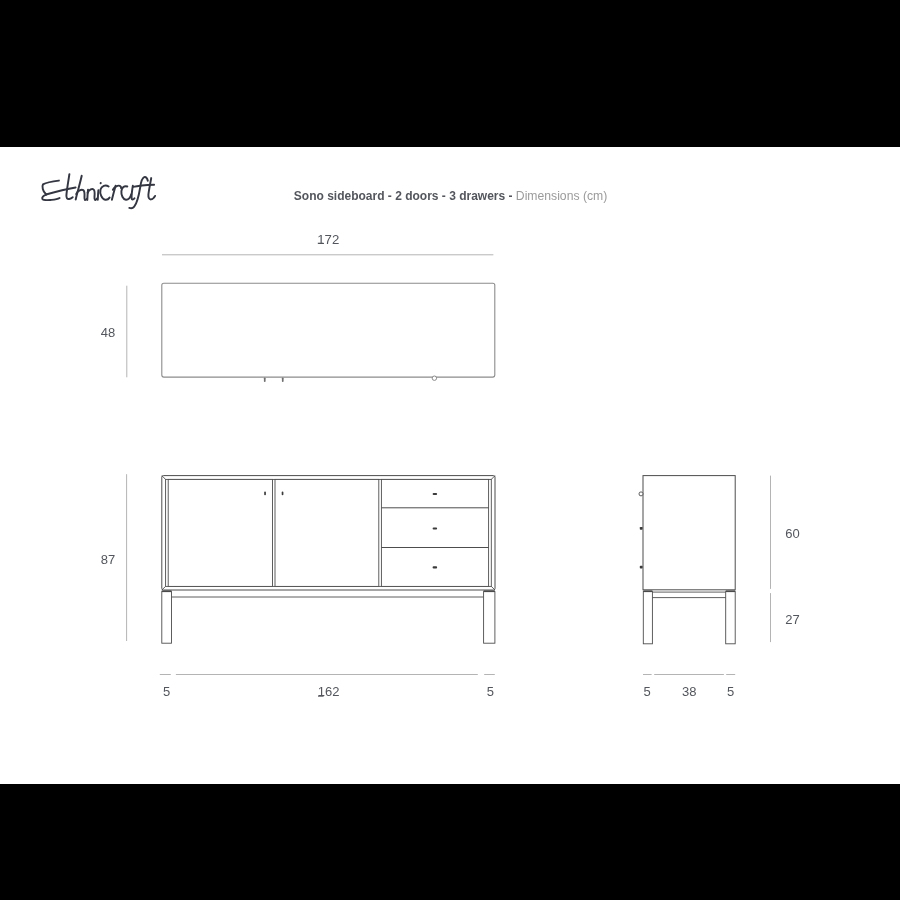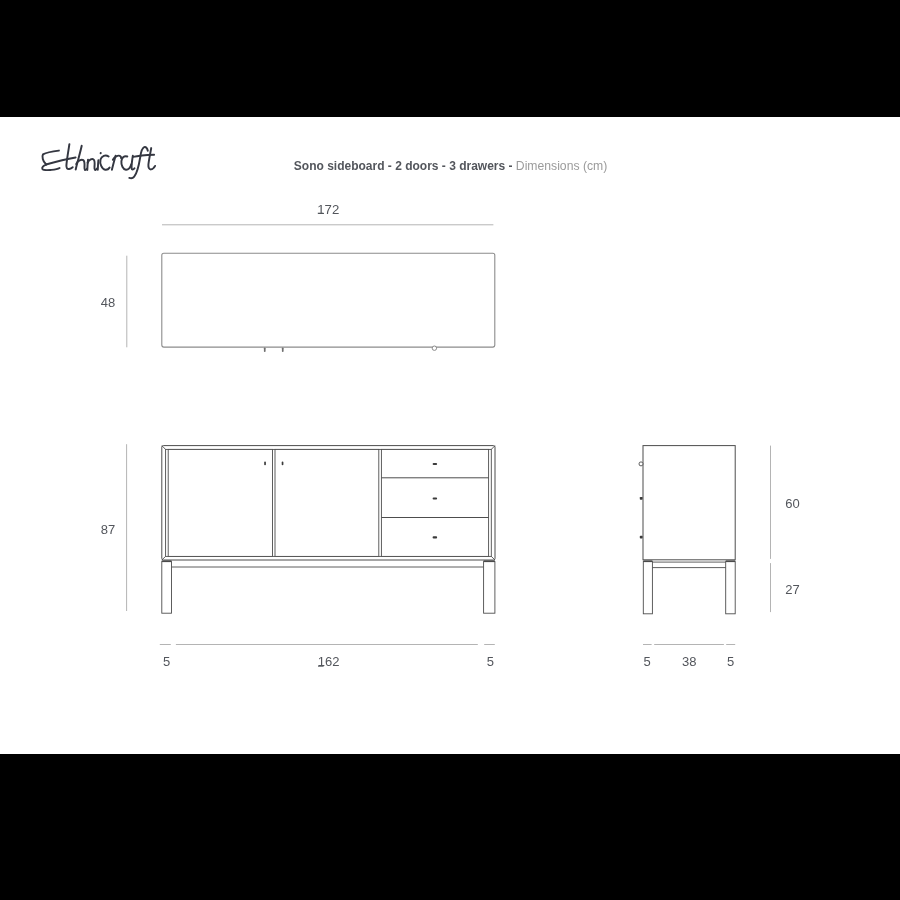--- a/index.html
+++ b/index.html
@@ -1,16 +1,16 @@
 <!DOCTYPE html>
 <html><head>
 <meta charset="utf-8">
 <style>
   html,body{margin:0;padding:0;width:900px;height:900px;background:#000;overflow:hidden;}
-  #page{position:absolute;left:0;top:117px;width:900px;height:636.7px;background:#ffffff;}
+  #page{position:absolute;left:0;top:147px;width:900px;height:636.7px;background:#ffffff;}
   text{font-family:"Liberation Sans",sans-serif;fill:#53565c;}
 </style>
 </head>
 <body>
 
 <div id="page">
 <svg width="900" height="637" viewBox="0 0 900 637" xmlns="http://www.w3.org/2000/svg">
 
   <g id="logo" fill="none" stroke="#343741" stroke-width="1.95" stroke-linecap="round" stroke-linejoin="round">
     <path d="M58.9,33.6 C53.2,34.3 46.2,35.6 43,37.3 C41.9,39.4 42.6,44.3 46,47.3"></path>

